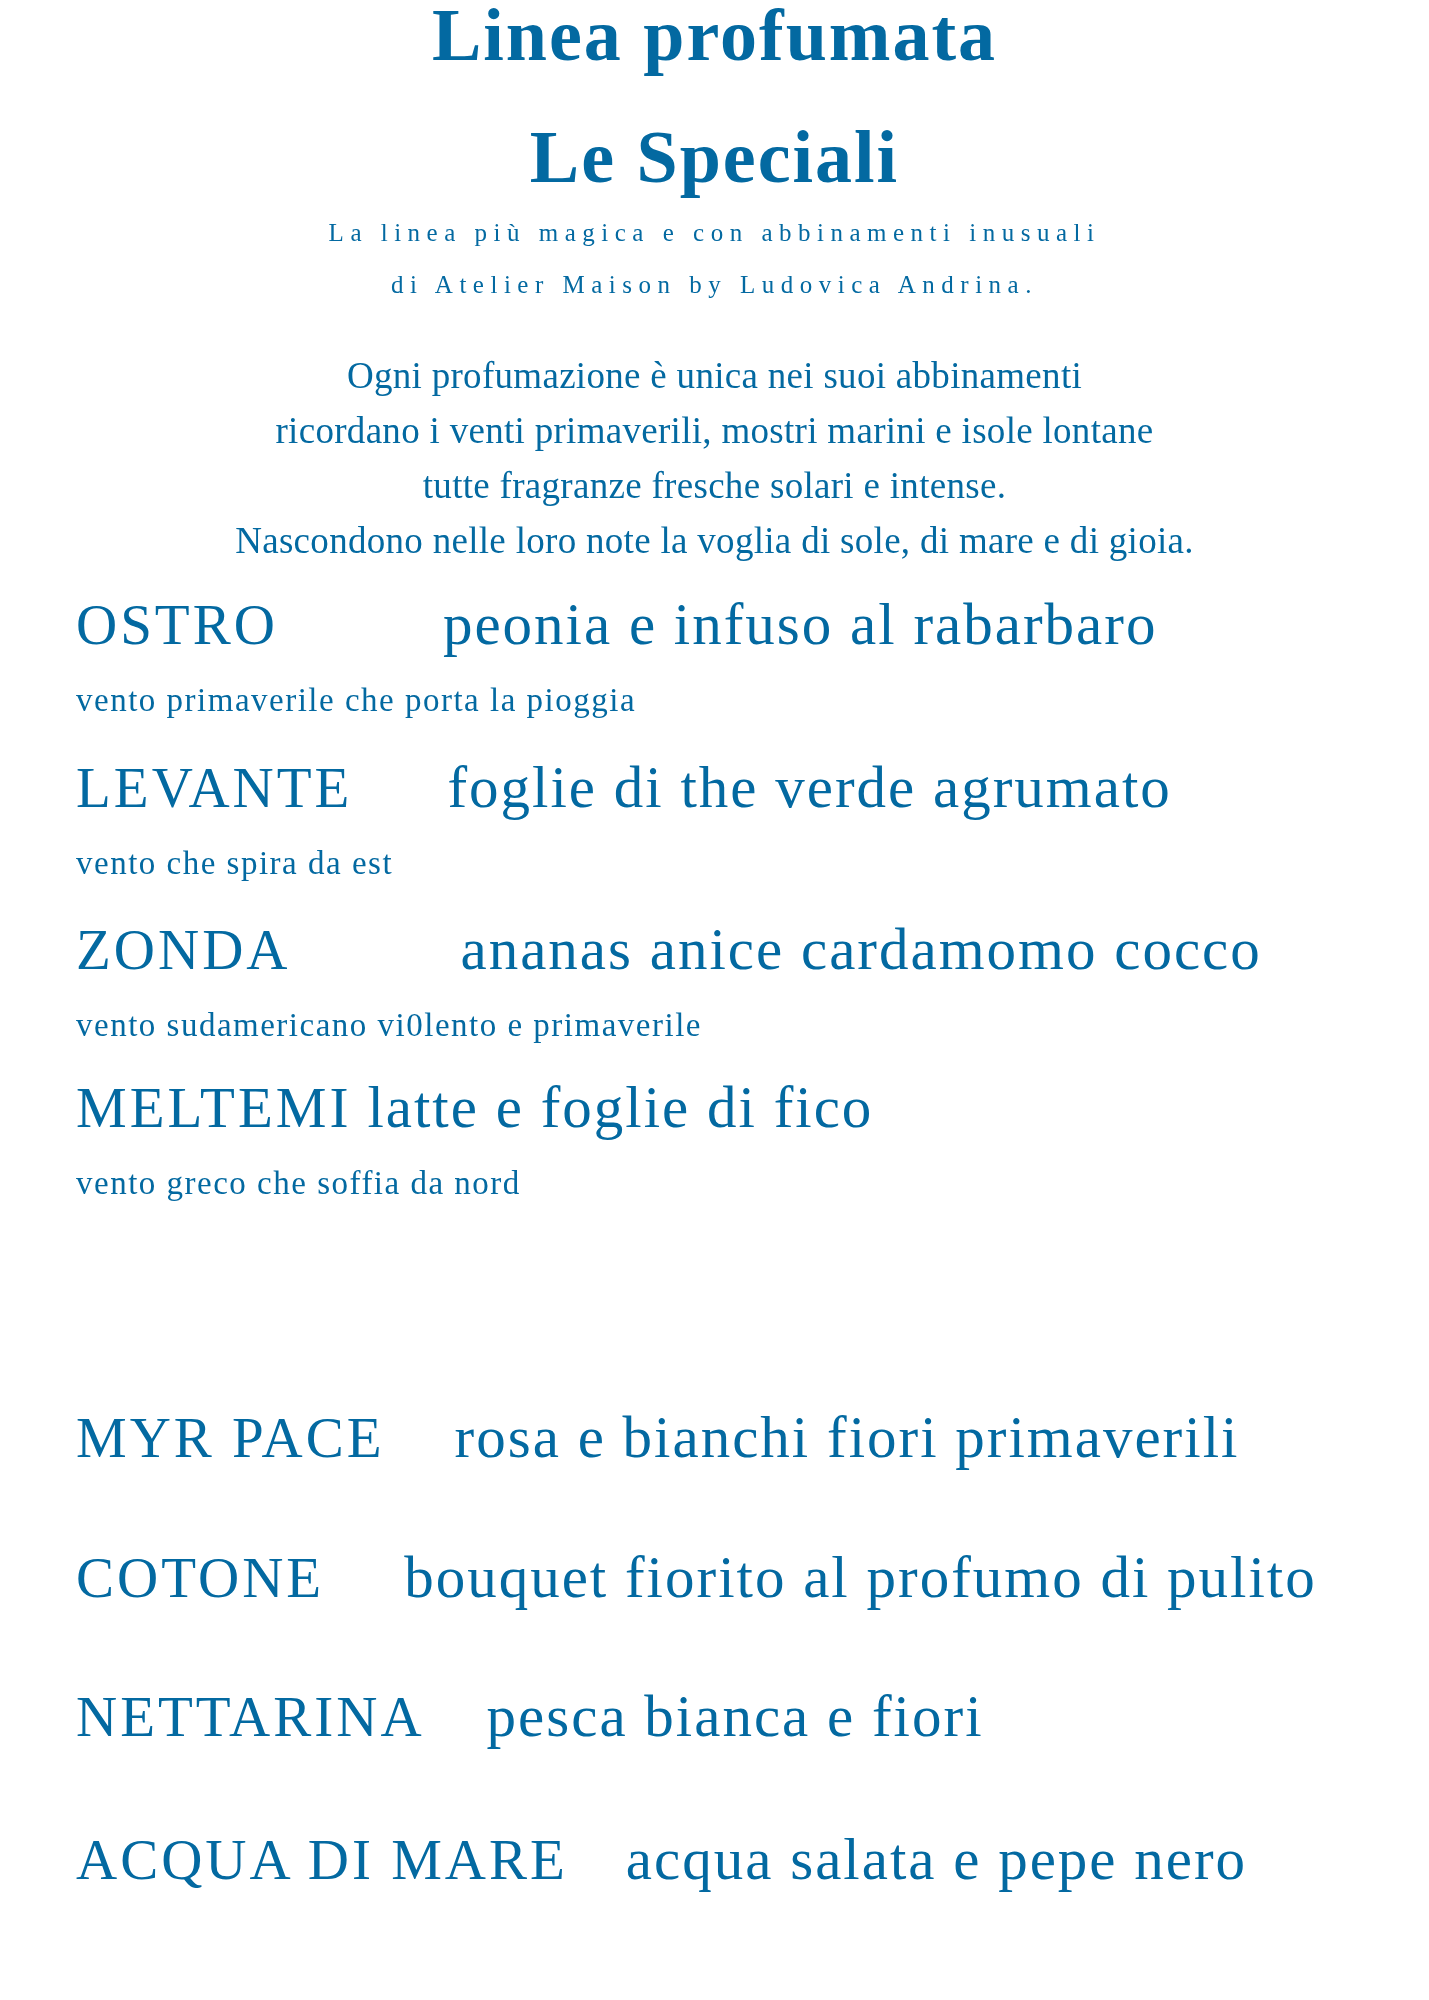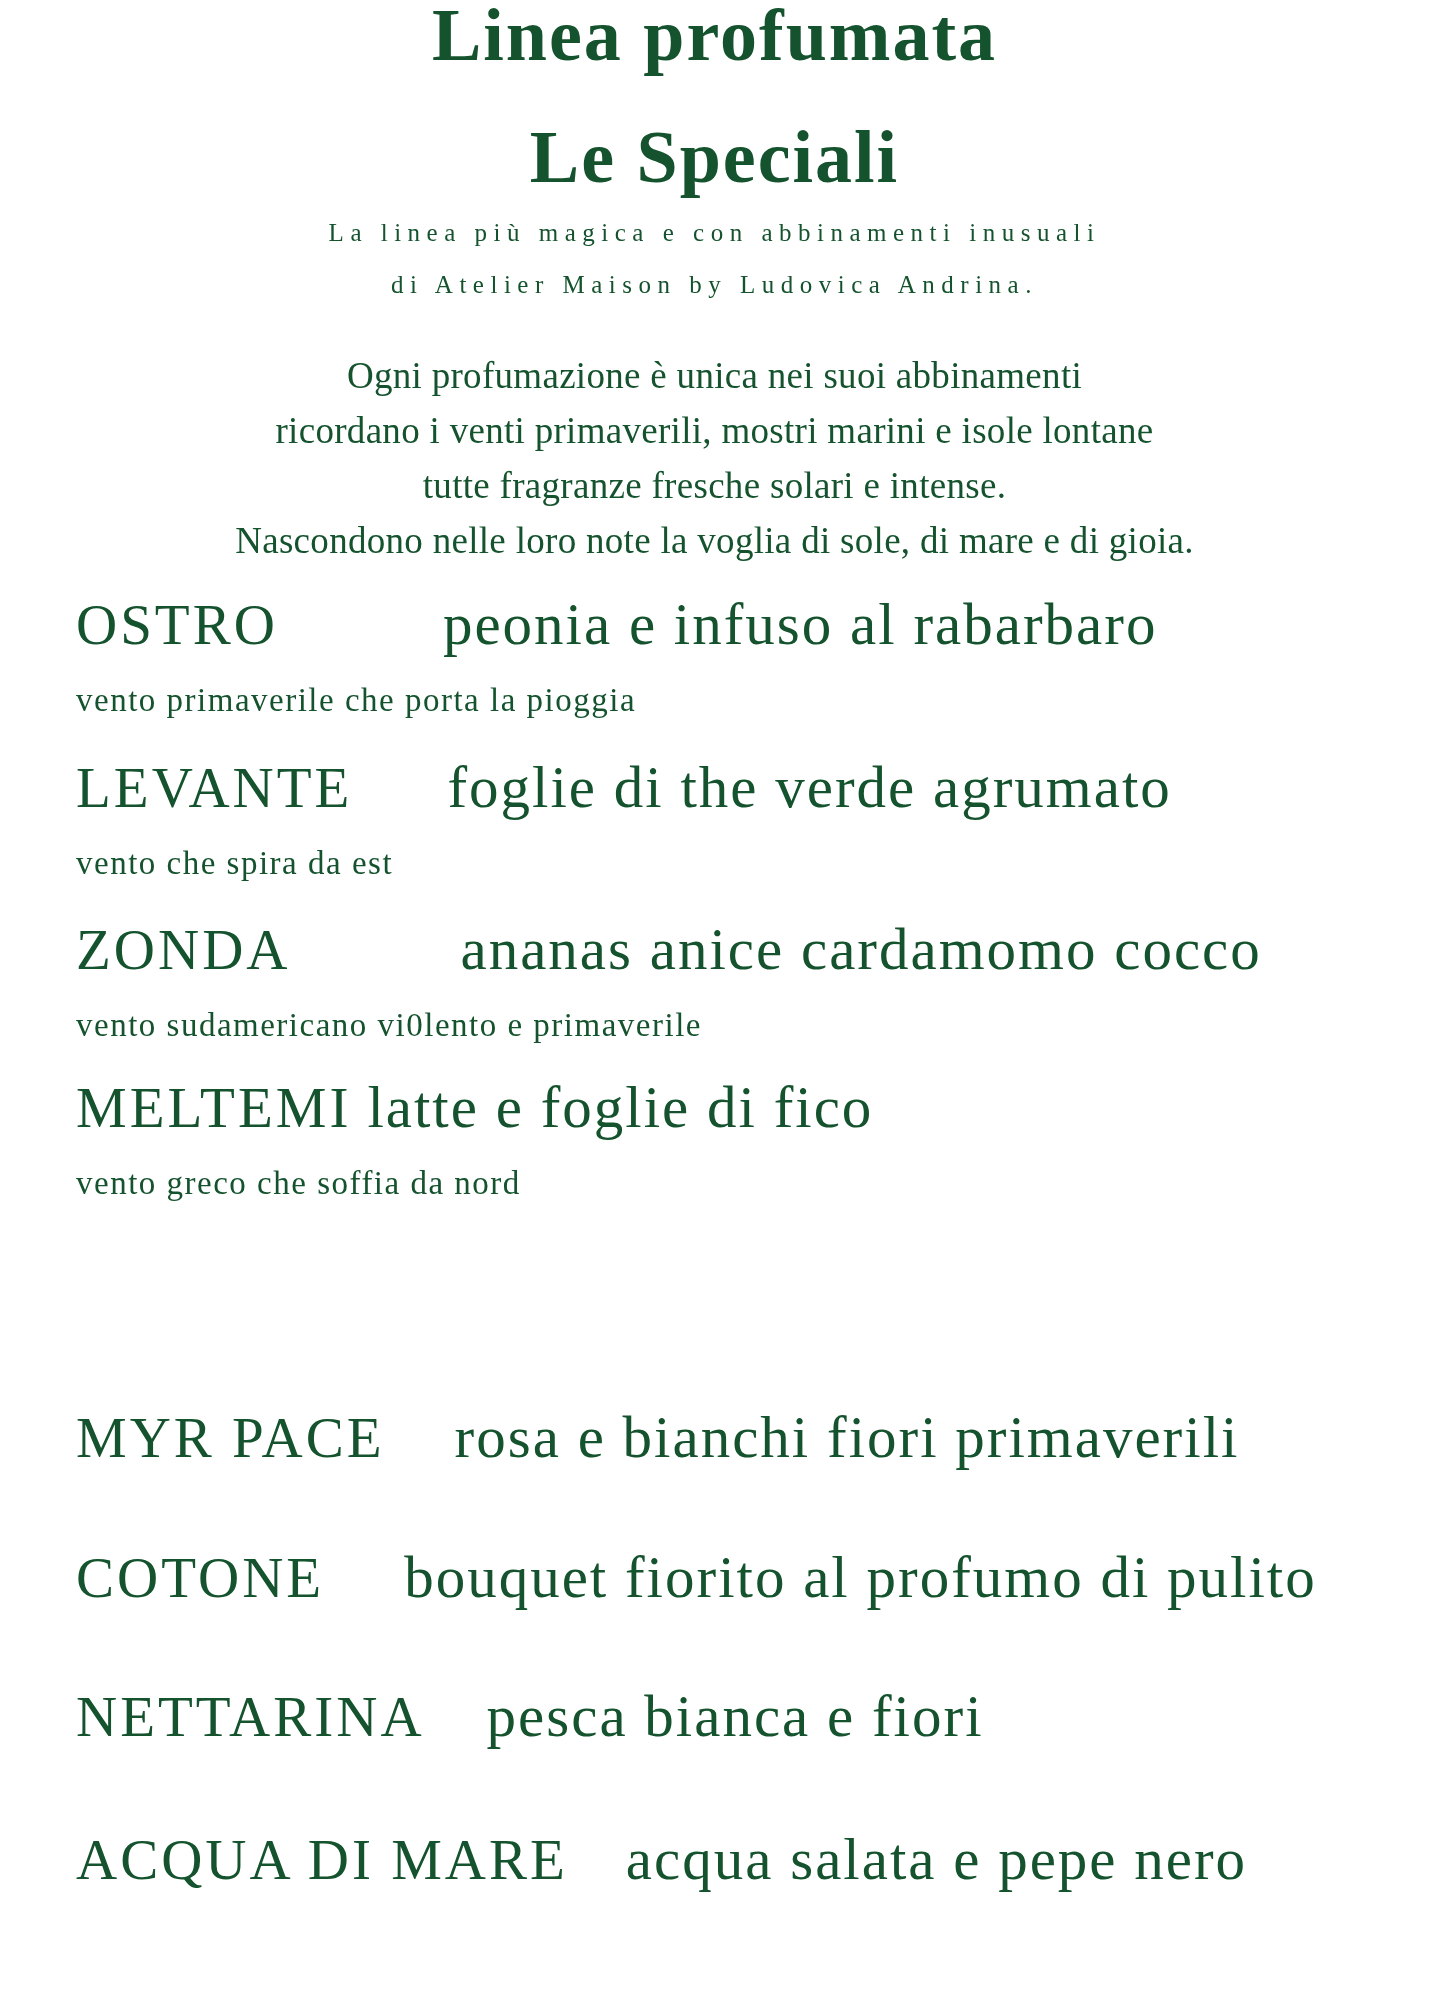--- a/index.html
+++ b/index.html
@@ -1,21 +1,21 @@
 <!DOCTYPE html>
 <html><head>
 <meta charset="utf-8">
 <style>
   html,body{margin:0;padding:0;background:#e8e8e8;}
   .page{
     position:relative;
     width:1429px;height:2000px;
     margin:0 auto;
     background:#ffffff;
-    color:#14532d;
+    color:#0369a1;
     font-family:"Liberation Serif","DejaVu Serif",serif;
     overflow:hidden;
   }
   .centered{position:absolute;left:0;width:100%;text-align:center;white-space:nowrap;}
   .title{
     font-weight:700;
     font-size:74px;
     line-height:1;
     letter-spacing:2px;
   }

